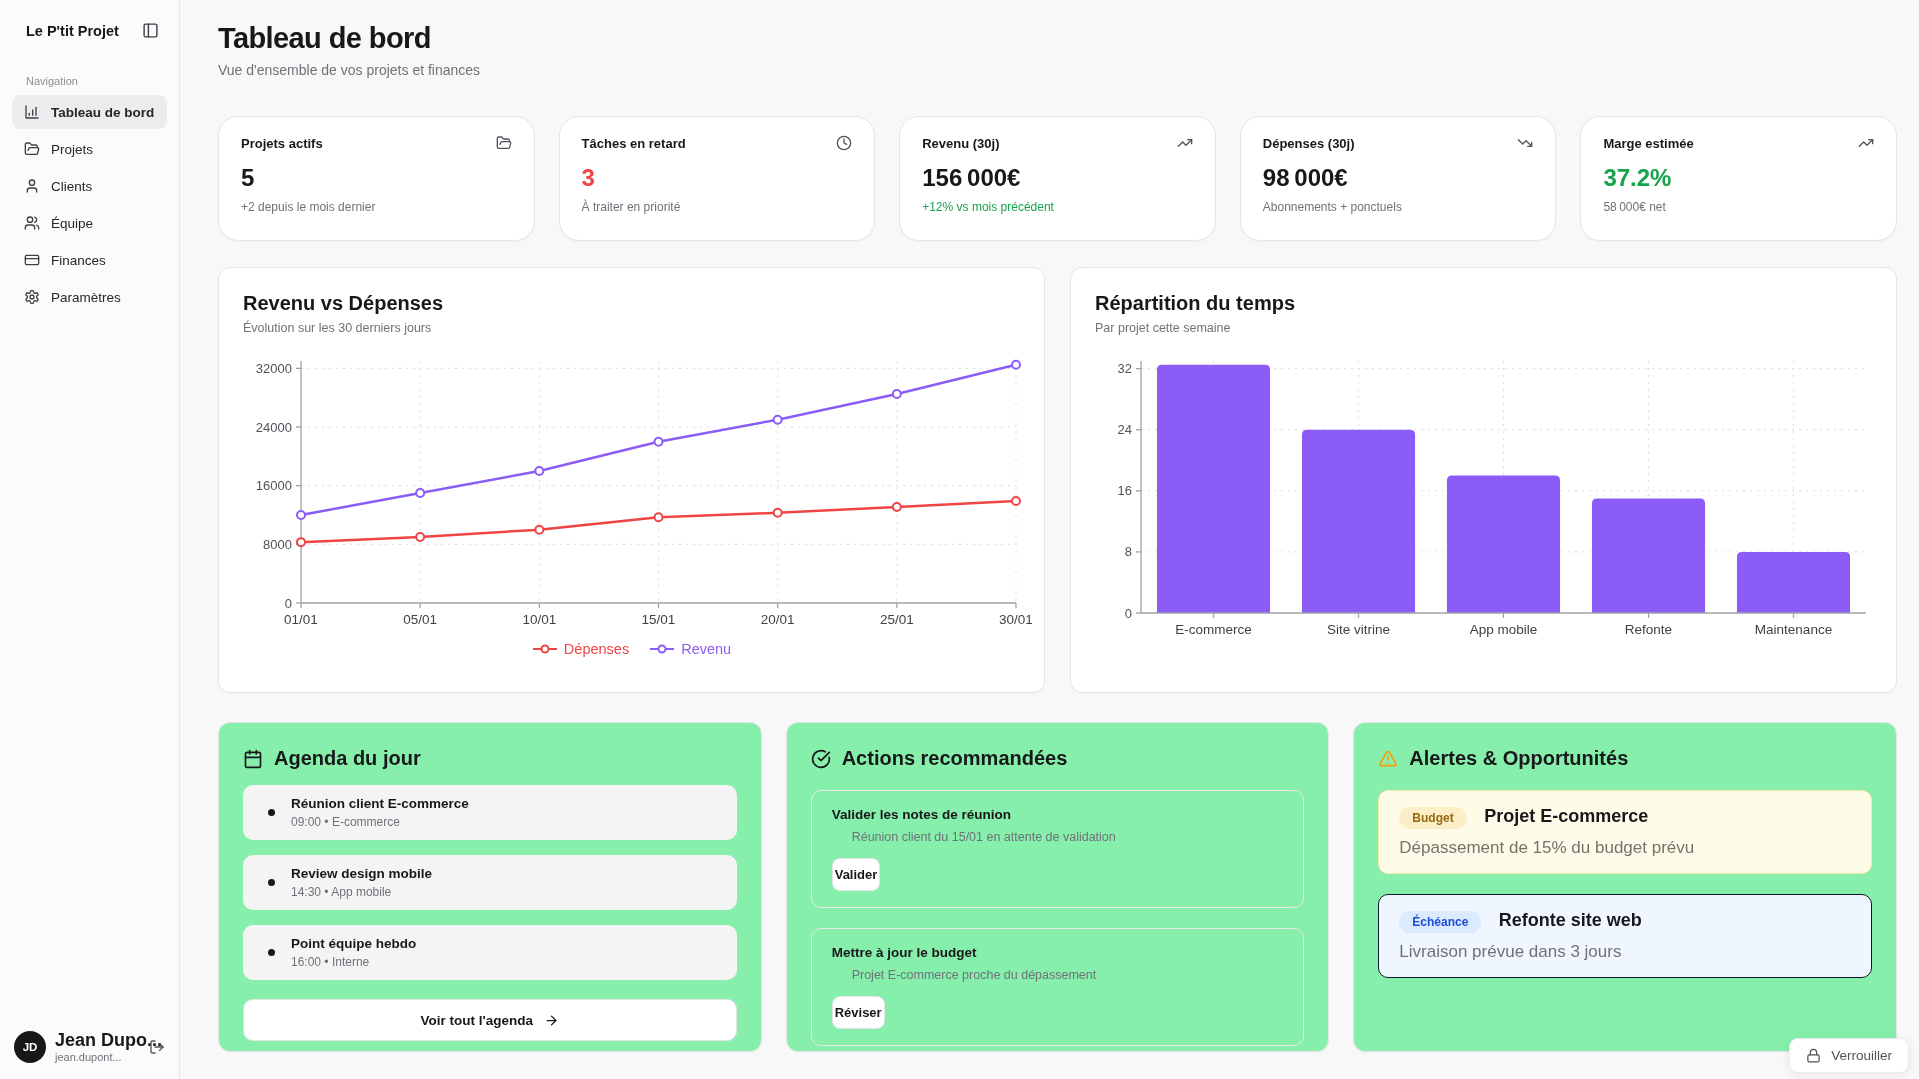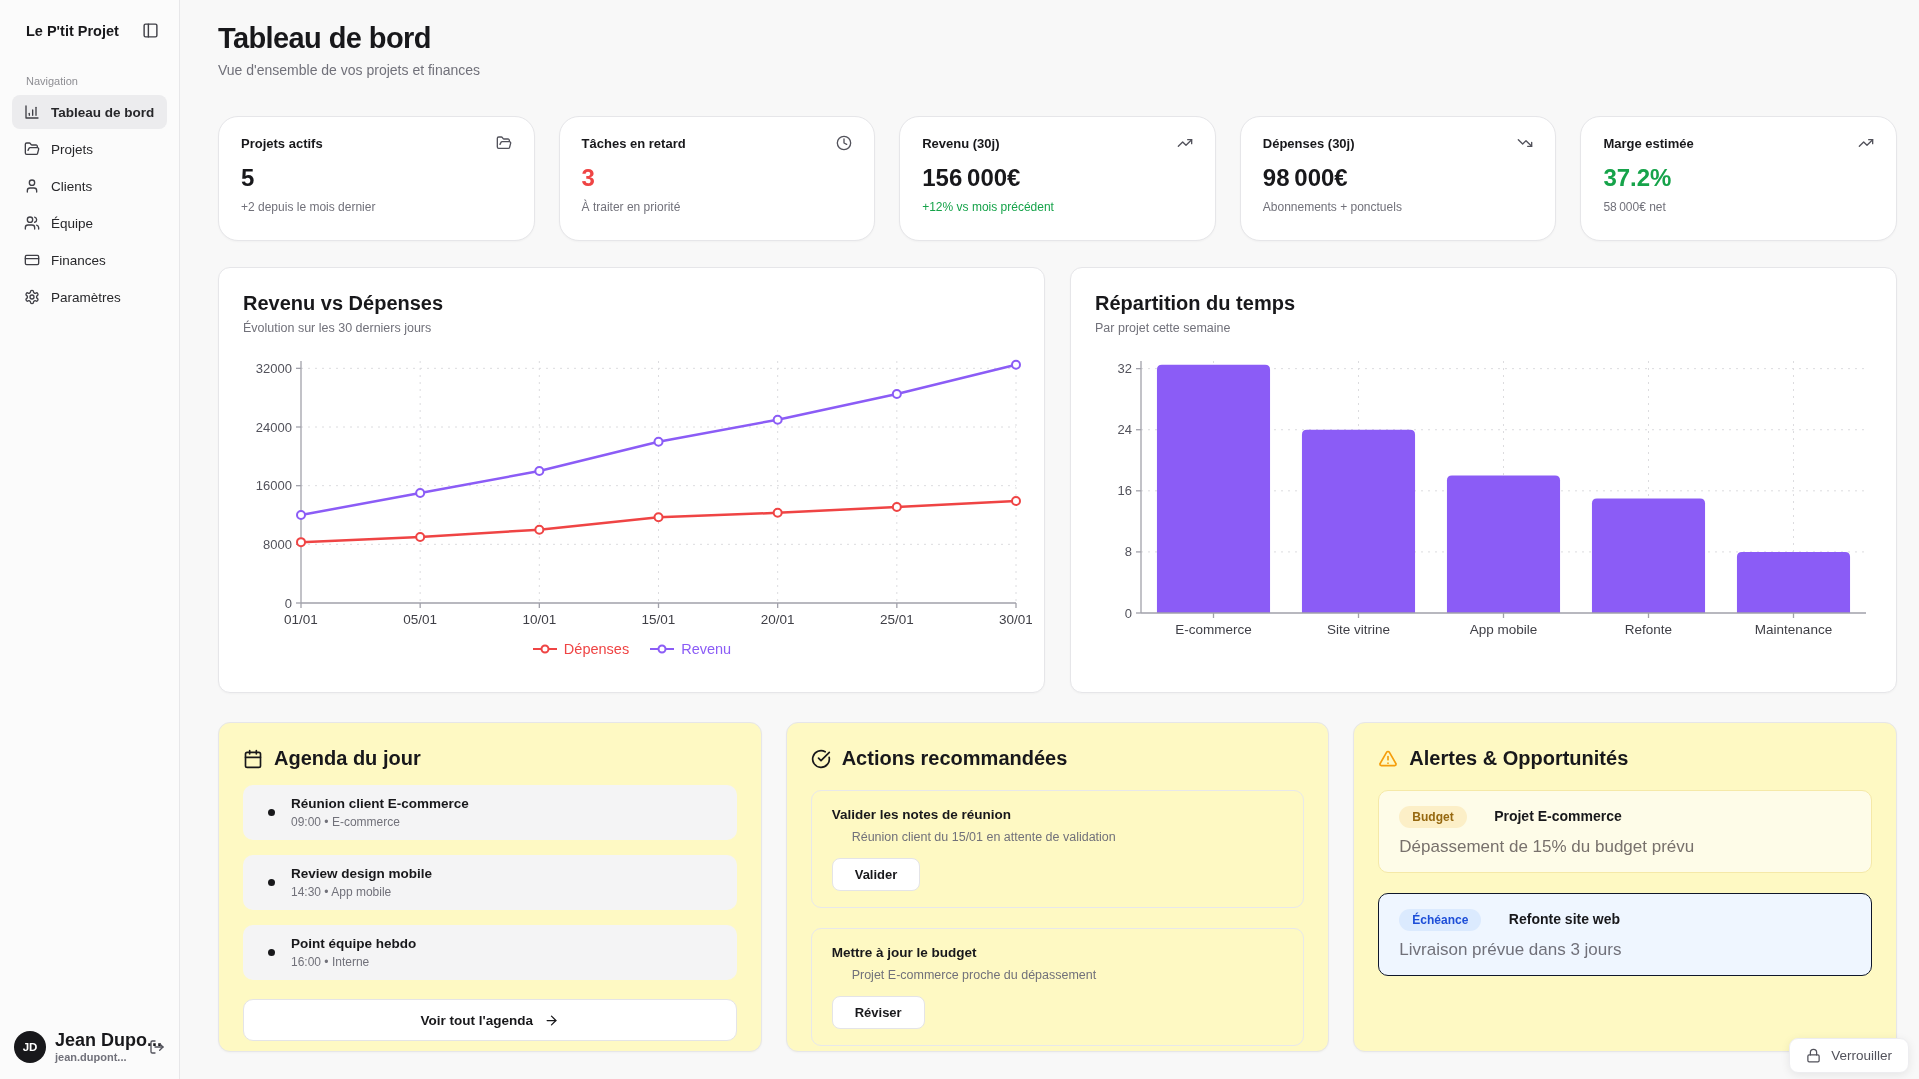--- a/index.html
+++ b/index.html
@@ -22,21 +22,21 @@
   .nav-label { color:#8e8e93; font-size:11px; margin:36px 0 8px 14px; }
   .nav-item { display:flex; align-items:center; gap:11px; padding:9px 10px 9px 12px; border-radius:8px;
               font-size:13.5px; color:#27272a; margin-bottom:3px; cursor:pointer; }
   .nav-item .icn { color:#3f3f46; }
   .nav-item.active { background:#ececee; font-weight:bold; }
   .user-row { margin-top:auto; display:flex; align-items:center; gap:9px; padding:0 2px; }
   .avatar { width:32px; height:32px; border-radius:50%; background:#18181b; color:#fff;
             font-size:11.5px; font-weight:bold; display:flex; align-items:center; justify-content:center; flex:none; }
   .user-meta { min-width:0; }
   .user-name { font-size:18px; font-weight:bold; white-space:nowrap; }
-  .user-email { font-size:11px; color:#71717a; white-space:nowrap;font-weight:bold; }
+  .user-email { font-size:11px; color:#71717a; white-space:nowrap; }
   .logout { color:#52525b; cursor:pointer; }
   .logout svg { width:16px; height:16px; }
 
   
   main { flex:1; padding:22px 22px 0 38px; min-width:0; }
   h1 { font-size:29px; margin:0; letter-spacing:-0.6px; }
   .page-sub { color:#71717a; font-size:14px; margin-top:7px; }
 
   .stats-row { display:flex; gap:24px; margin-top:38px; }
   .stat-card { flex:1; background:#fff; border:1px solid #e6e6e9; border-radius:20px;
@@ -54,21 +54,21 @@
   .chart-card { flex:1; background:#fff; border:1px solid #e6e6e9; border-radius:12px;
                 padding:24px; height:426px; box-shadow:0 1px 2px rgba(0,0,0,.03); min-width:0; }
   h2 { font-size:20px; margin:0; }
   .card-sub { font-size:12.5px; color:#71717a; margin-top:6px; }
   svg.chart { display:block; margin-top:14px; }
   svg text { font-family:"Liberation Sans", sans-serif; }
   .legend { display:flex; justify-content:center; align-items:center; gap:20px; margin-top:4px; font-size:14.5px; }
   .legend-item { display:flex; align-items:center; gap:6px; }
 
   .bottom-row { display:flex; gap:24px; margin-top:29px; }
-  .panel-card { flex:1; background:#fef9c3; border:1px solid #e6e6e9; border-radius:12px;
+  .panel-card { flex:1; background:#86efac; border:1px solid #e6e6e9; border-radius:12px;
                 padding:24px; height:330px; box-shadow:0 1px 2px rgba(0,0,0,.03); min-width:0; }
   .panel-head { display:flex; align-items:center; gap:11px; font-size:20px; font-weight:bold; }
   .panel-head .icn svg { width:20px; height:20px; }
   .warn-icn { color:#f59e0b; }
 
   .agenda-item { background:#f4f4f5; border-radius:10px; display:flex; align-items:center; gap:16px;
                  padding:11px 16px 11px 25px; margin-top:15px; cursor:pointer; }
   .agenda-item:first-of-type { margin-top:22px; }
   .dot { width:7px; height:7px; border-radius:50%; background:#18181b; flex:none; }
   .ag-title { font-size:13.5px; font-weight:bold; }
@@ -76,30 +76,30 @@
   .agenda-btn { margin-top:19px; width:100%; background:#fff; border:1px solid #e4e4e7; border-radius:10px;
                 height:42px; display:flex; align-items:center; justify-content:center; gap:11px;
                 font-size:13.5px; font-weight:bold; font-family:inherit; color:#18181b; cursor:pointer; }
   .agenda-btn .icn svg { width:15px; height:15px; }
 
   .action-item { border:1px solid #e8e8ea; border-radius:10px; padding:16px 20px; margin-top:20px; }
   .action-item:first-of-type { margin-top:24px; }
   .action-title { font-size:13.5px; font-weight:bold; }
   .action-desc { font-size:12.5px; color:#71717a; margin-top:8px;padding-left:20px; }
   .action-btn { margin-top:14px; background:#fff; border:1px solid #e4e4e7; border-radius:8px;
-                padding:8px 22px; font-size:13px; font-weight:bold; font-family:inherit; color:#18181b; cursor:pointer; }
+                padding:8px 2px; font-size:13px; font-weight:bold; font-family:inherit; color:#18181b; cursor:pointer; }
 
   .alert-item { border-radius:10px; padding:15px 20px; margin-top:20px; }
   .alert-item:first-of-type { margin-top:24px; }
   .alert-warning { background:#fefce8; border:1px solid #f5e9a8; }
   .alert-info { background:#eff6ff; border:1px solid #0f172a; }
   .badge { display:inline-block; border-radius:999px; padding:4px 13px; font-size:12px; font-weight:bold; }
   .badge-warning { background:#fcefc7; color:#96680f; }
   .badge-info { background:#dbeafe; color:#1d4ed8; }
-  .alert-title { font-size:14px; font-weight:bold; margin-left:23px; }
+  .alert-title { font-size:18px; font-weight:bold; margin-left:13px; }
   .alert-desc { font-size:17px; color:#78716c; margin-top:9px; }
   .alert-info .alert-desc { color:#71717a; }
 
   .lock-btn { position:fixed; right:10px; bottom:6px; background:#fff; border:1px solid #ededf0;
               border-radius:9px; box-shadow:0 2px 10px rgba(0,0,0,.08); padding:9px 16px;
               display:flex; align-items:center; gap:10px; color:#52525b; font-size:13.5px; cursor:pointer; }
   .lock-btn svg { width:15px; height:15px; }
 </style>
 </head>
 <body>

